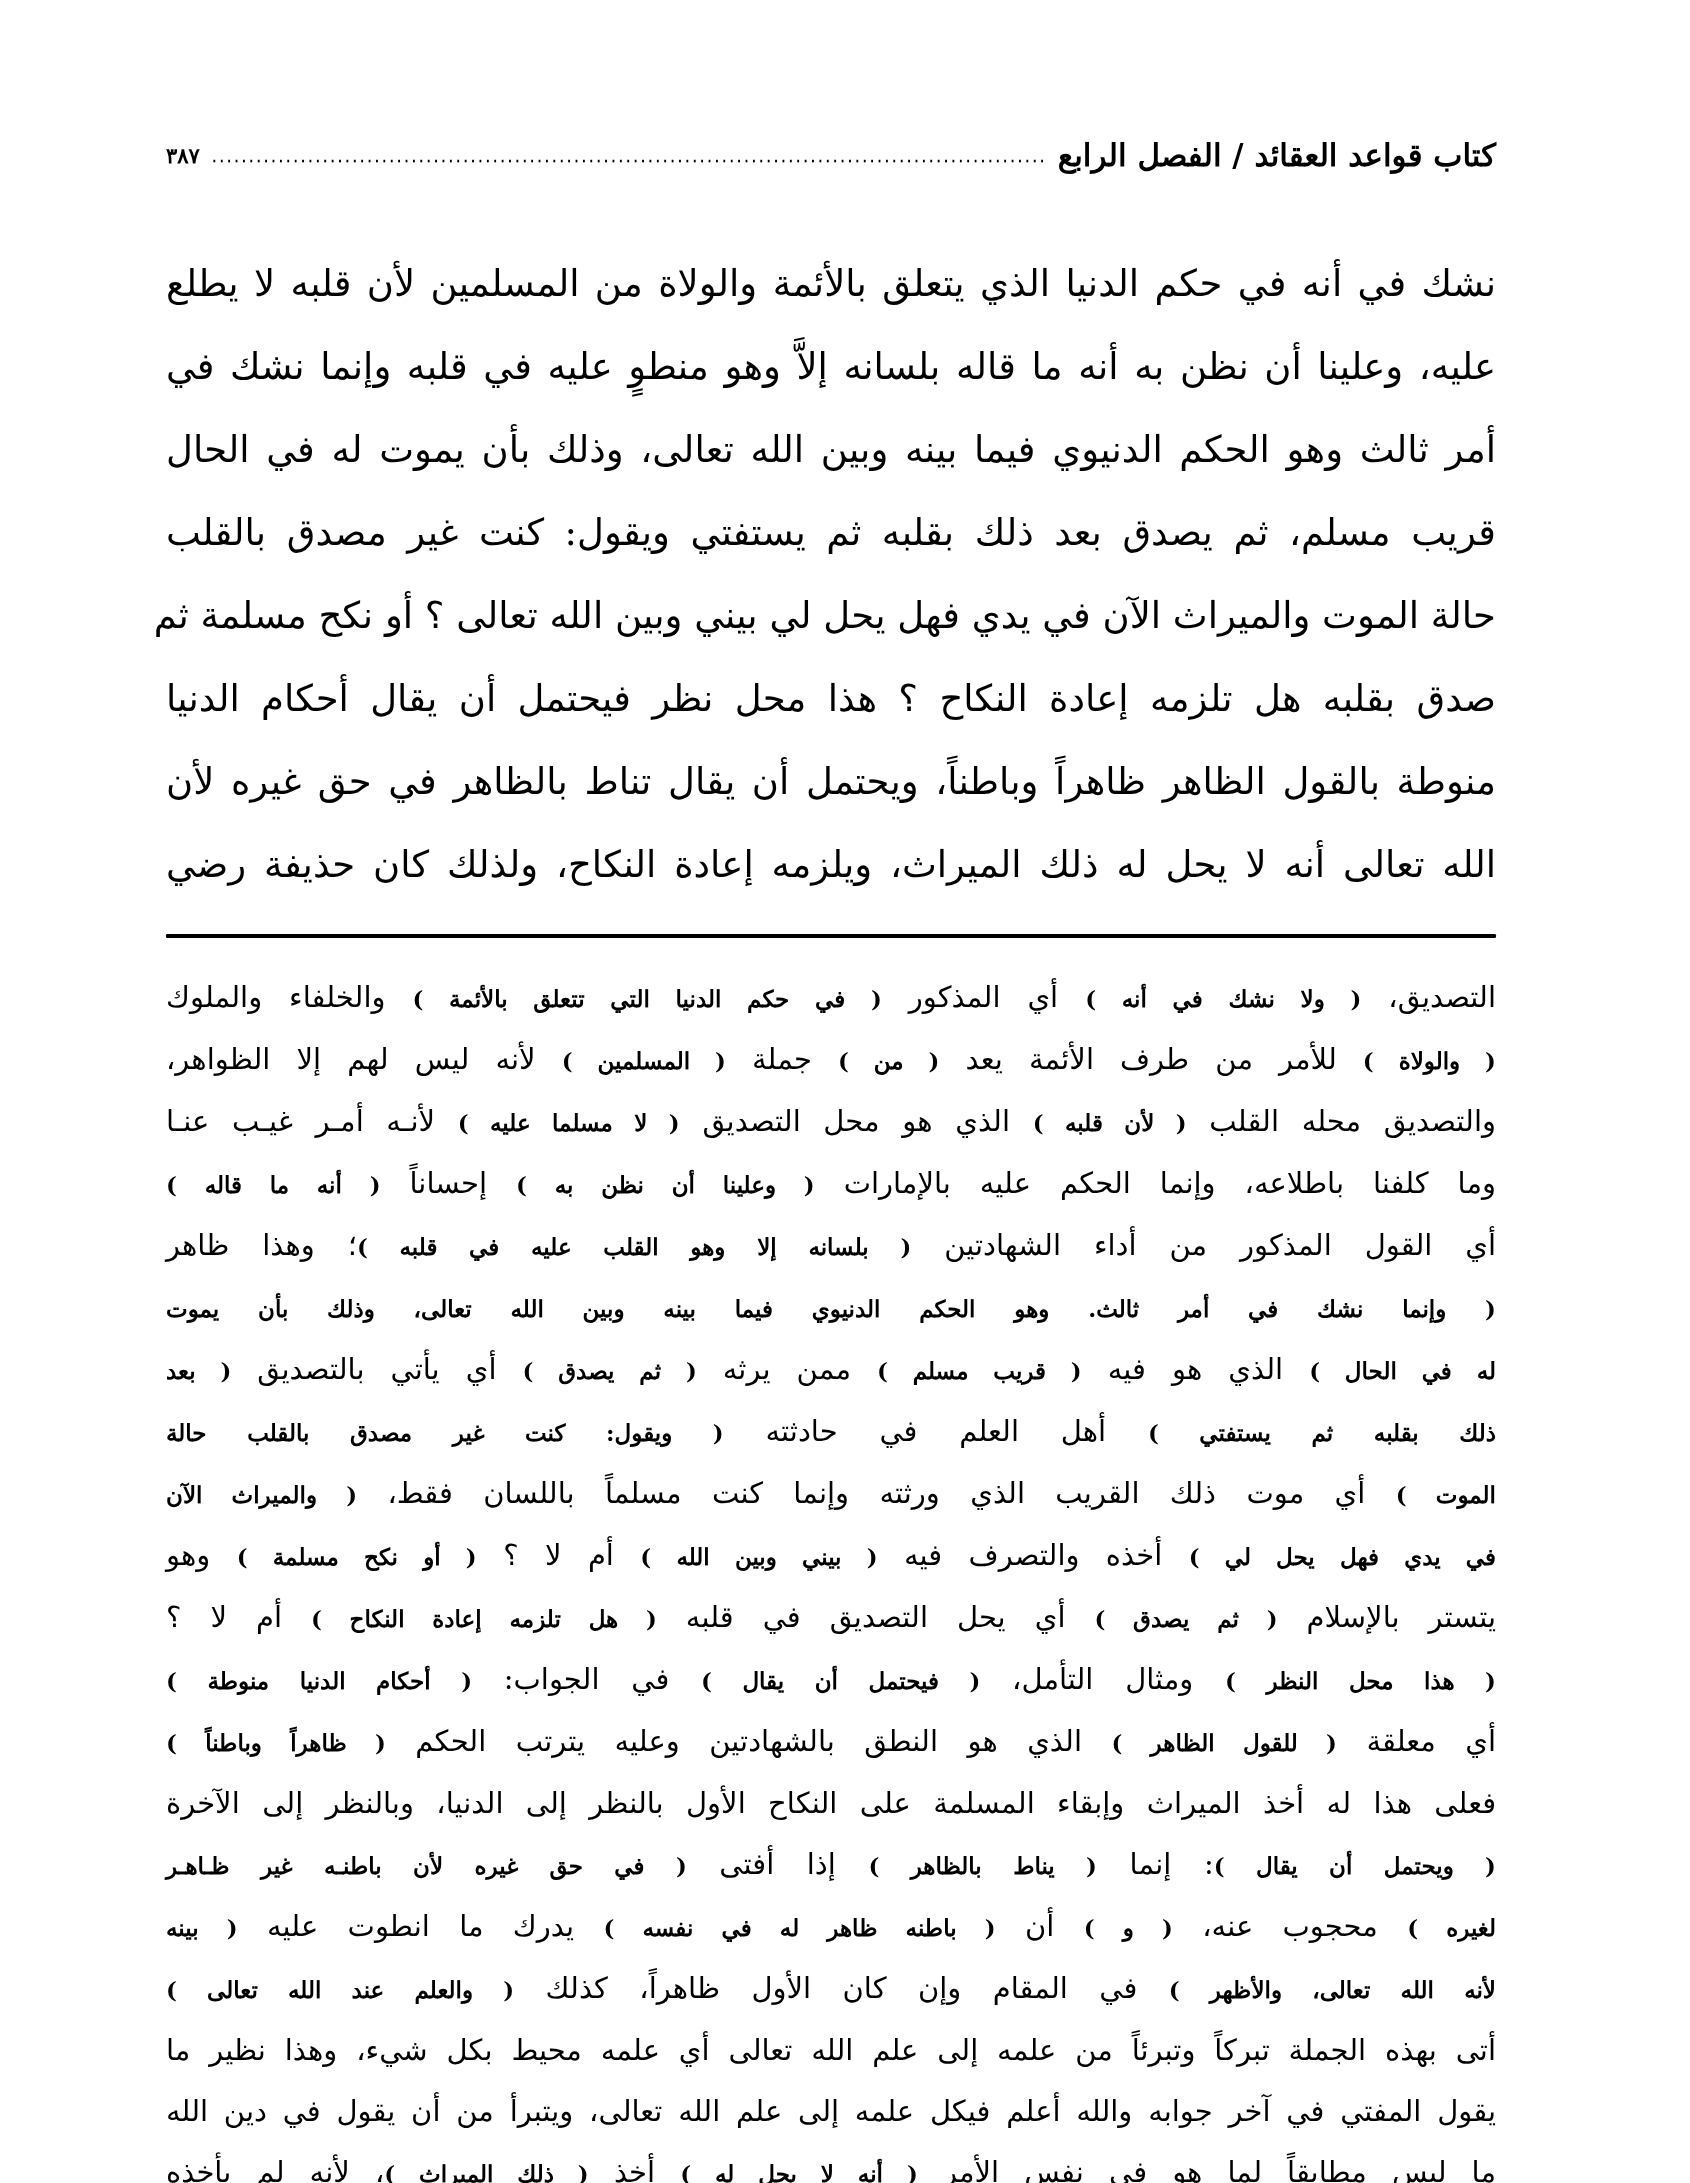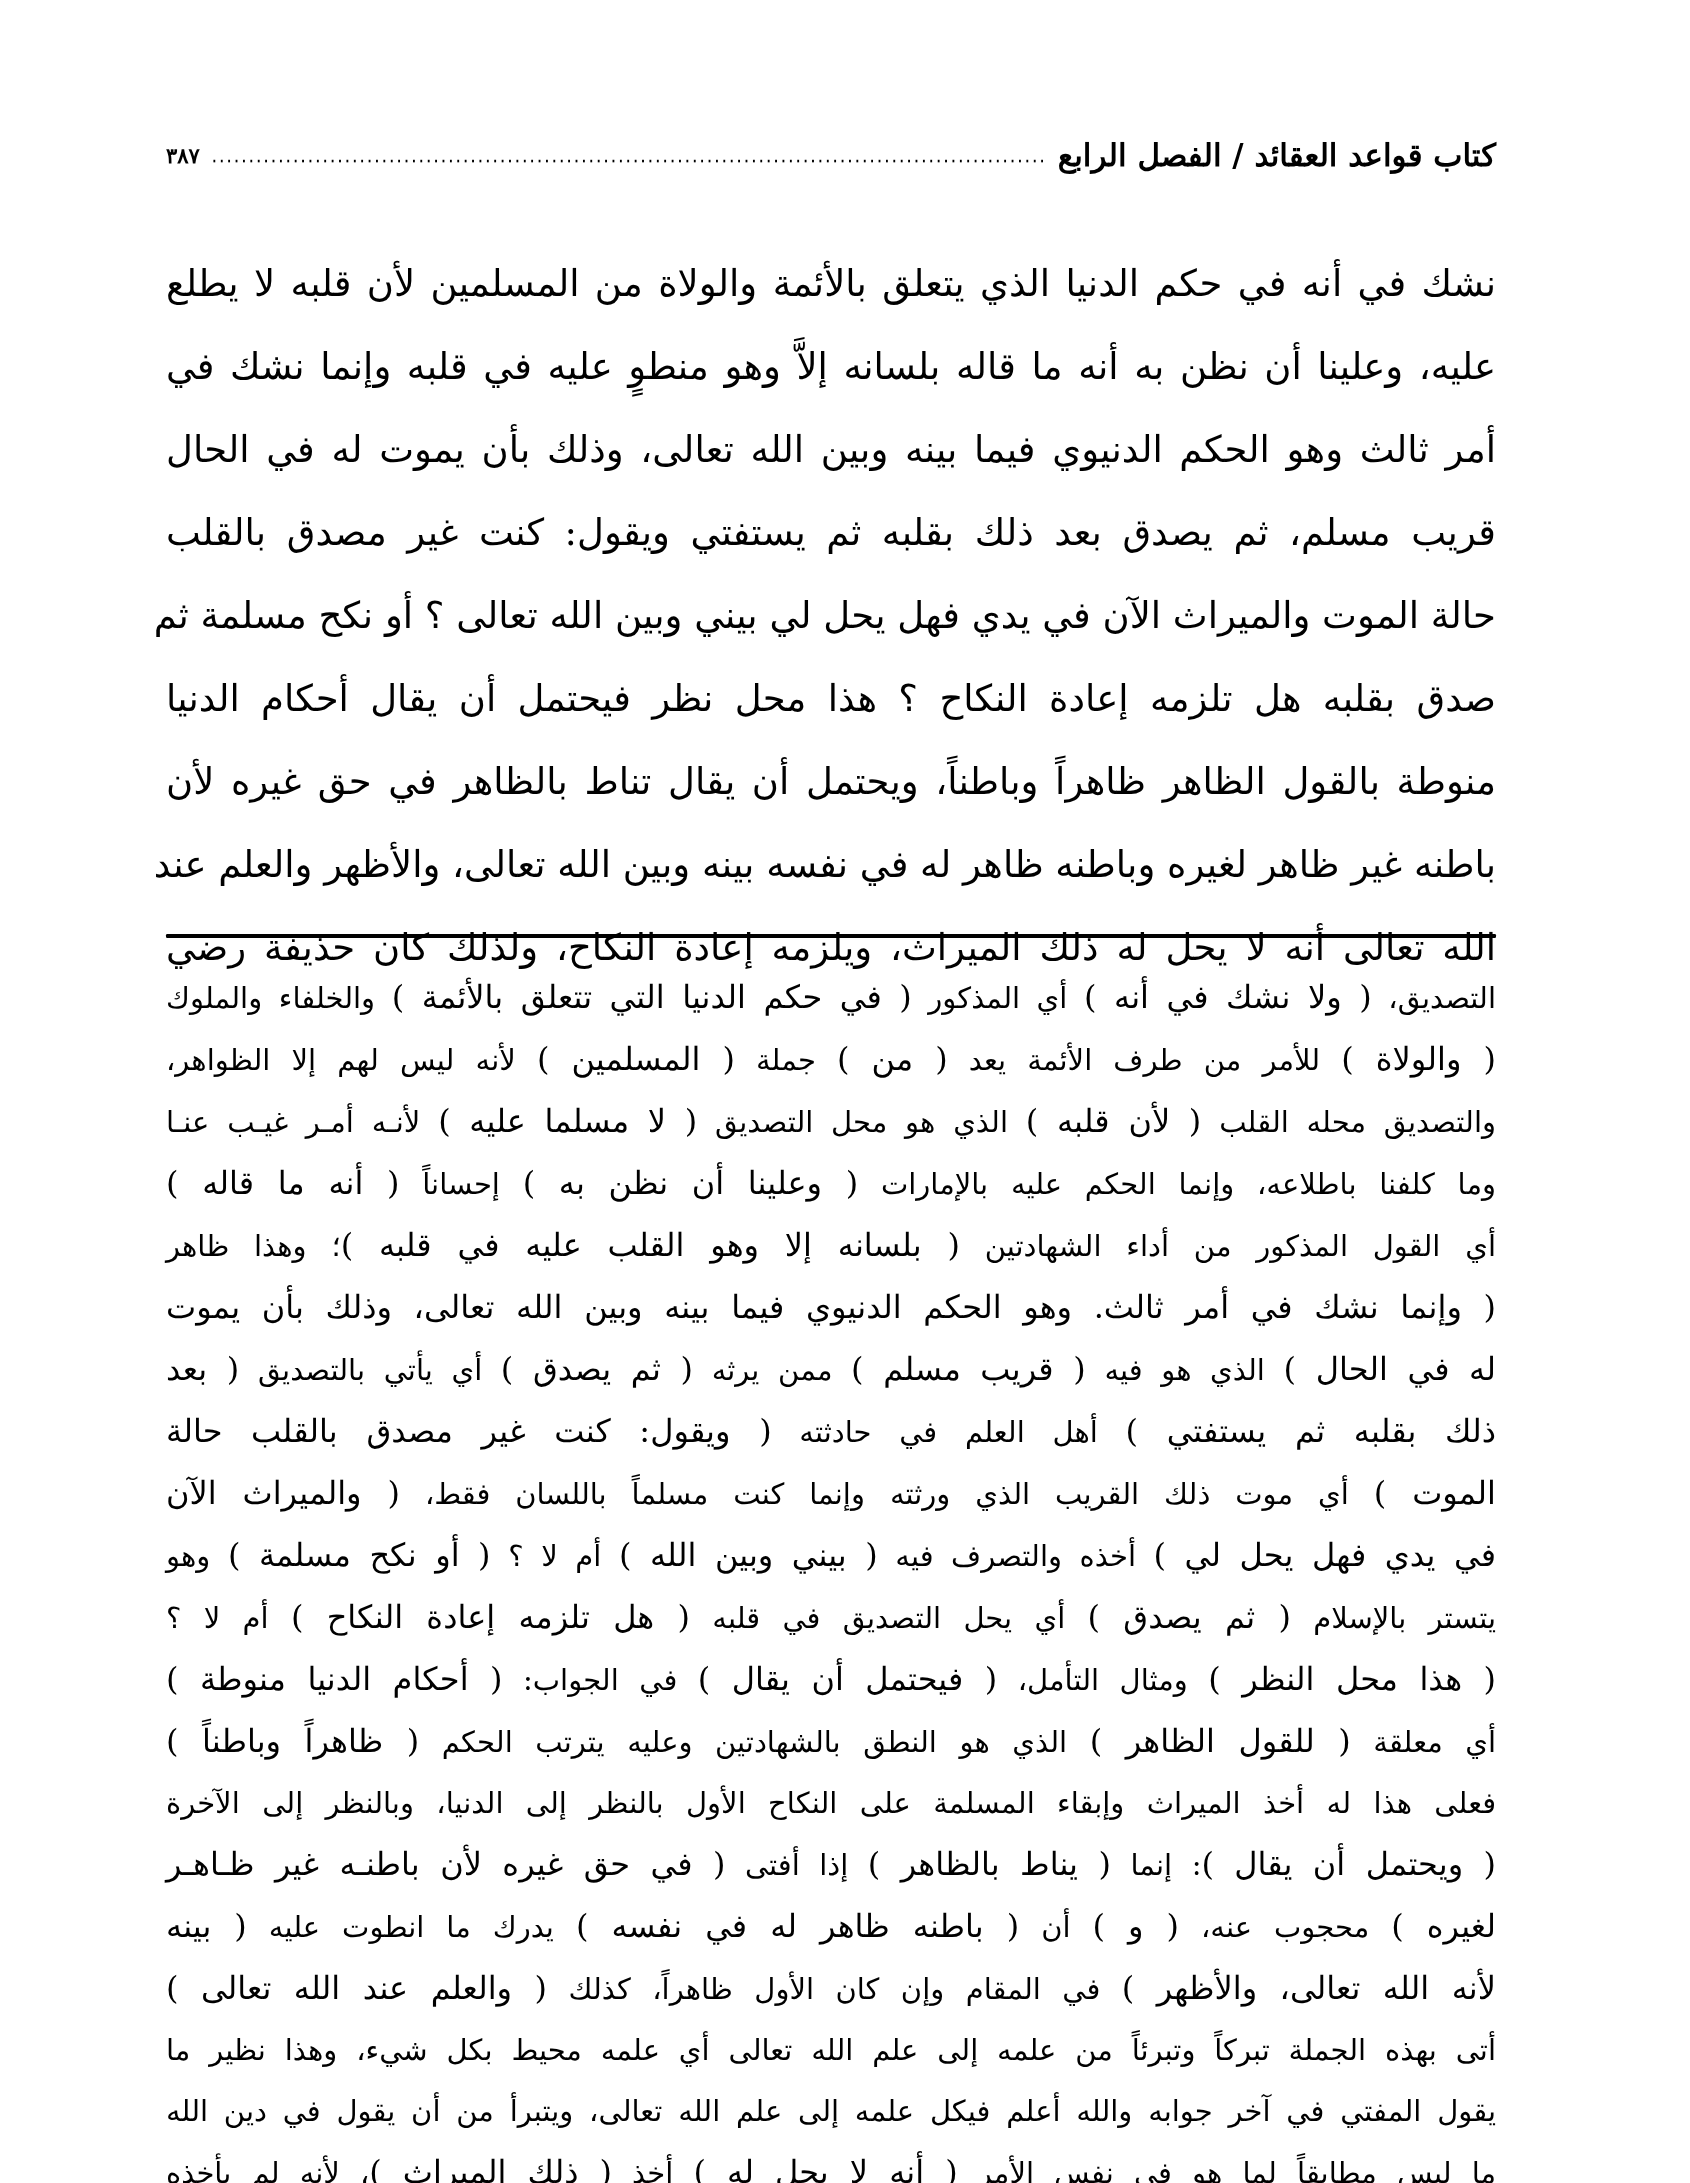--- a/index.html
+++ b/index.html
@@ -87,22 +87,22 @@
       font-size: 29px;
       line-height: 61px;
     }
     .commentary .line {
       display: block;
       white-space: nowrap;
       text-align: justify;
       text-align-last: justify;
     }
     .commentary b {
-      font-weight: normal;
-      font-size: 32px;
+      font-weight: bold;
+      font-size: 23px;
     }
   </style>
 </head>
 <body>
 
 <div class="page">
 
   <div class="running-header">
     <span class="title">كتاب قواعد العقائد / الفصل الرابع</span>
     <span class="leader"></span>
@@ -110,21 +110,20 @@
   </div>
 
   <div class="main-text">
     <span class="line">نشك في أنه في حكم الدنيا الذي يتعلق بالأئمة والولاة من المسلمين لأن قلبه لا يطلع</span>
     <span class="line">عليه، وعلينا أن نظن به أنه ما قاله بلسانه إلاَّ وهو منطوٍ عليه في قلبه وإنما نشك في</span>
     <span class="line">أمر ثالث وهو الحكم الدنيوي فيما بينه وبين الله تعالى، وذلك بأن يموت له في الحال</span>
     <span class="line">قريب مسلم، ثم يصدق بعد ذلك بقلبه ثم يستفتي ويقول: كنت غير مصدق بالقلب</span>
     <span class="line">حالة الموت والميراث الآن في يدي فهل يحل لي بيني وبين الله تعالى ؟ أو نكح مسلمة ثم</span>
     <span class="line">صدق بقلبه هل تلزمه إعادة النكاح ؟ هذا محل نظر فيحتمل أن يقال أحكام الدنيا</span>
     <span class="line">منوطة بالقول الظاهر ظاهراً وباطناً، ويحتمل أن يقال تناط بالظاهر في حق غيره لأن</span>
-    <span class="line">باطنه غير ظاهر لغيره وباطنه ظاهر له في نفسه بينه وبين الله تعالى، والأظهر والعلم عند</span>
     <span class="line">الله تعالى أنه لا يحل له ذلك الميراث، ويلزمه إعادة النكاح، ولذلك كان حذيفة رضي</span>
   </div>
 
   <div class="separator"></div>
 
   <div class="commentary" id="commentary">
       <span class="line"><span>التصديق، </span><b>( ولا نشك في أنه )</b><span> أي المذكور </span><b>( في حكم الدنيا التي تتعلق بالأئمة )</b><span> والخلفاء والملوك</span></span>
       <span class="line"><b>( والولاة )</b><span> للأمر من طرف الأئمة يعد </span><b>( من )</b><span> جملة </span><b>( المسلمين )</b><span> لأنه ليس لهم إلا الظواهر،</span></span>
       <span class="line"><span>والتصديق محله القلب </span><b>( لأن قلبه )</b><span> الذي هو محل التصديق </span><b>( لا مسلما عليه )</b><span> لأنـه أمـر غيـب عنـا</span></span>
       <span class="line"><span>وما كلفنا باطلاعه، وإنما الحكم عليه بالإمارات </span><b>( وعلينا أن نظن به )</b><span> إحساناً </span><b>( أنه ما قاله )</b></span>

